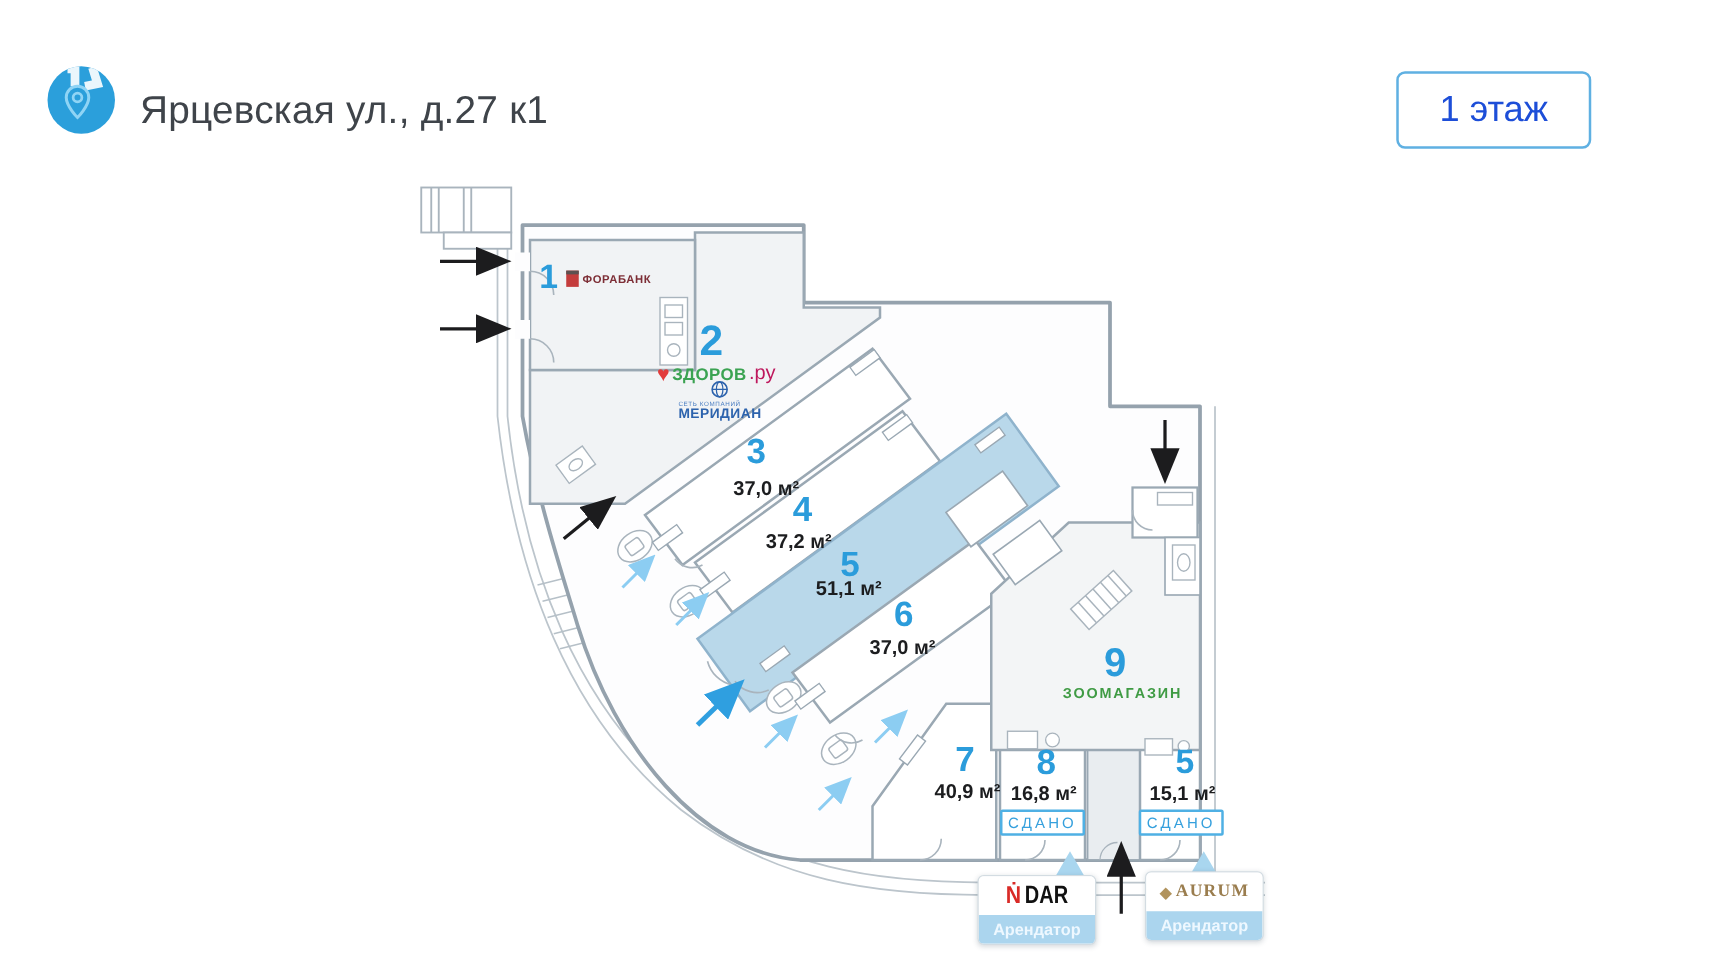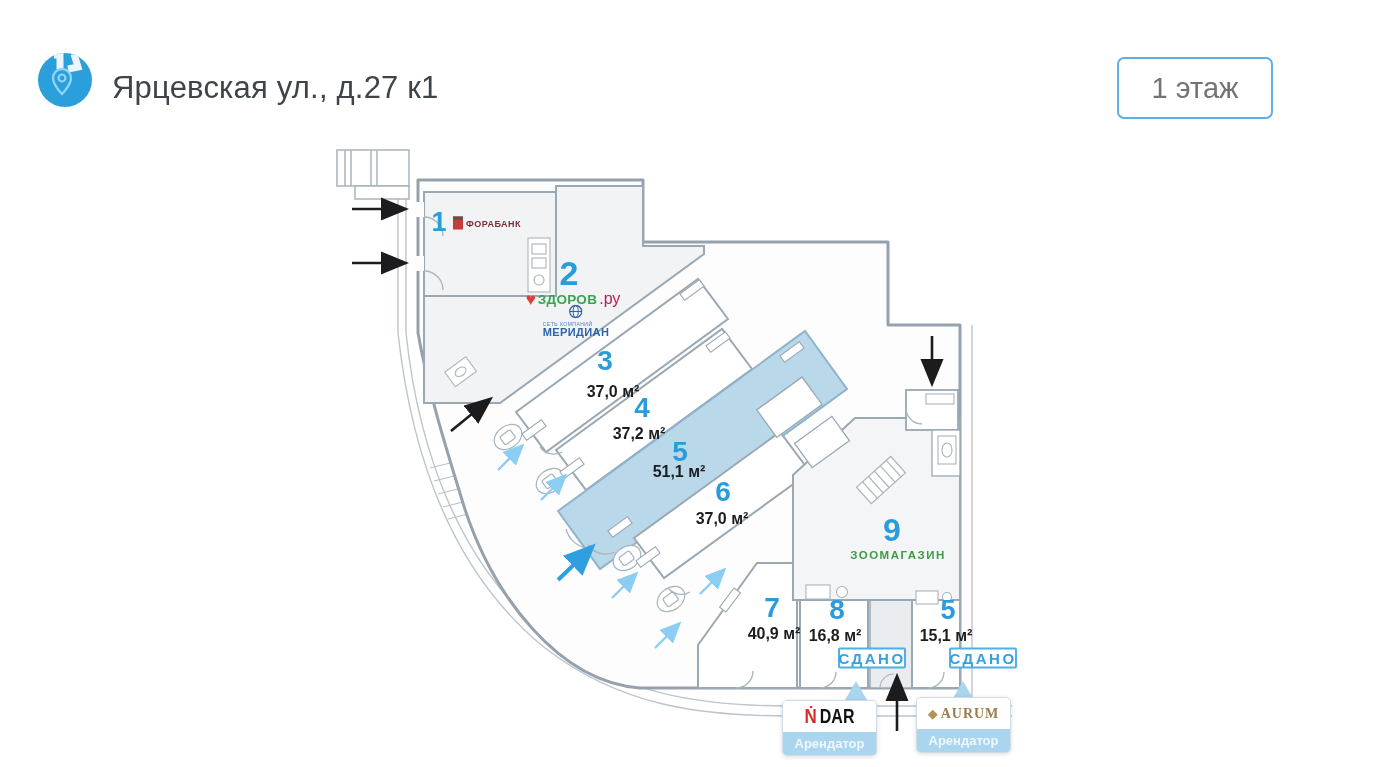--- a/index.html
+++ b/index.html
@@ -4,27 +4,27 @@
 <style>
   html,body{margin:0;padding:0;background:#ffffff;width:1373px;height:767px;overflow:hidden;
     font-family:"Liberation Sans",sans-serif;}
   .abs{position:absolute;}
   #stage{position:relative;width:1373px;height:670px;background:#fff;}
 
   
   #logo{left:38px;top:53px;width:54px;height:54px;border-radius:50%;background:#2b9fdb;overflow:hidden;}
   #page-title{left:112px;top:70px;font-size:31px;color:#3f444a;letter-spacing:.2px;white-space:nowrap;}
   #floor-btn{left:1117px;top:57px;width:152px;height:58px;border:2px solid #5fb0e2;border-radius:7px;
-    background:#fff;color:#737373;font-size:29px;display:flex;align-items:center;justify-content:center;cursor:pointer;}
+    background:#fff;color:#1d4ed8;font-size:29px;display:flex;align-items:center;justify-content:center;cursor:pointer;}
 
   
   .unum{transform:translate(-50%,-50%);font-weight:700;color:#2b9cdb;white-space:nowrap;line-height:1;}
   .uarea{transform:translate(-50%,-50%);font-weight:700;color:#1c1d1f;font-size:16px;white-space:nowrap;line-height:1;}
   .badge{transform:translate(-50%,-50%);width:64px;height:17px;border:2px solid #4fb0e4;border-radius:2px;background:#fff;
-    color:#35a0dd;font-size:15px;font-weight:700;letter-spacing:2.5px;display:flex;align-items:center;justify-content:center;margin-left:38px;}
+    color:#35a0dd;font-size:12px;font-weight:400;letter-spacing:2.5px;display:flex;align-items:center;justify-content:center;}
   .zoo{transform:translate(-50%,-50%);font-size:11.5px;font-weight:700;color:#3f9b44;letter-spacing:1.5px;white-space:nowrap;}
 
   .fora{transform:translate(-50%,-50%);display:flex;align-items:center;gap:3px;white-space:nowrap;}
   .fora-ic{width:10px;height:10px;background:#c43c3c;border-top:3px solid #5d5050;display:inline-block;}
   .fora-tx{font-size:9px;font-weight:700;color:#7d2e36;letter-spacing:.5px;}
 
   .zdv{transform:translate(-50%,-50%);display:flex;align-items:center;gap:2px;white-space:nowrap;}
   .zdv-heart{color:#e23b3b;font-size:17px;line-height:1;}
   .zdv-main{font-size:13.5px;font-weight:800;color:#3ba352;letter-spacing:.3px;}
   .zdv-suf{font-size:16px;font-weight:400;color:#be185d;}

